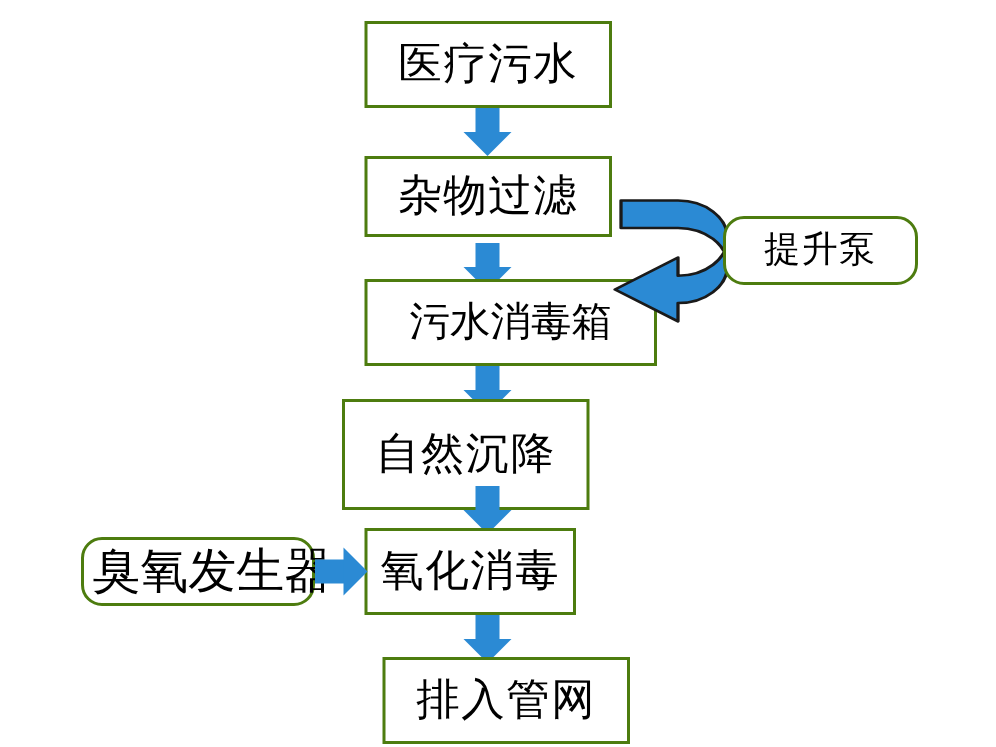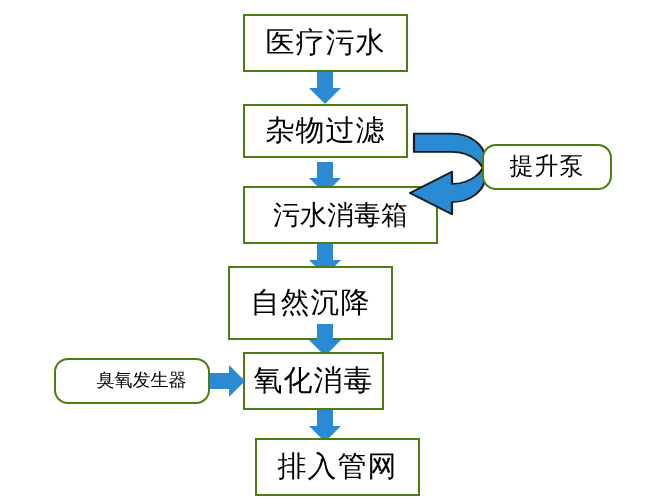--- a/index.html
+++ b/index.html
@@ -160,21 +160,21 @@
   <div class="varrow" style="left:309px; top:324px; width:32px; height:32px;">
     <div class="shaft" style="height:18px;"></div>
     <div class="head"></div>
   </div>
 
   <div class="node" style="left:243px; top:352px; width:141px; height:58px;">
     <span class="label">氧化消毒</span>
   </div>
 
   <div class="node rounded" style="left:54px; top:358px; width:156px; height:46px;">
-    <span class="label" style="font-size:18px; letter-spacing:0px;margin-left:19px;">臭氧发生器</span>
+    <span class="label" style="font-size:32px; letter-spacing:0px;margin-left:19px;">臭氧发生器</span>
   </div>
 
   <div class="harrow" style="left:210px; top:365px; width:35px; height:32px;">
     <div class="shaft" style="width:21px;"></div>
     <div class="head"></div>
   </div>
 
   <div class="varrow" style="left:309px; top:410px; width:32px; height:32px;">
     <div class="shaft" style="height:18px;"></div>
     <div class="head"></div>

